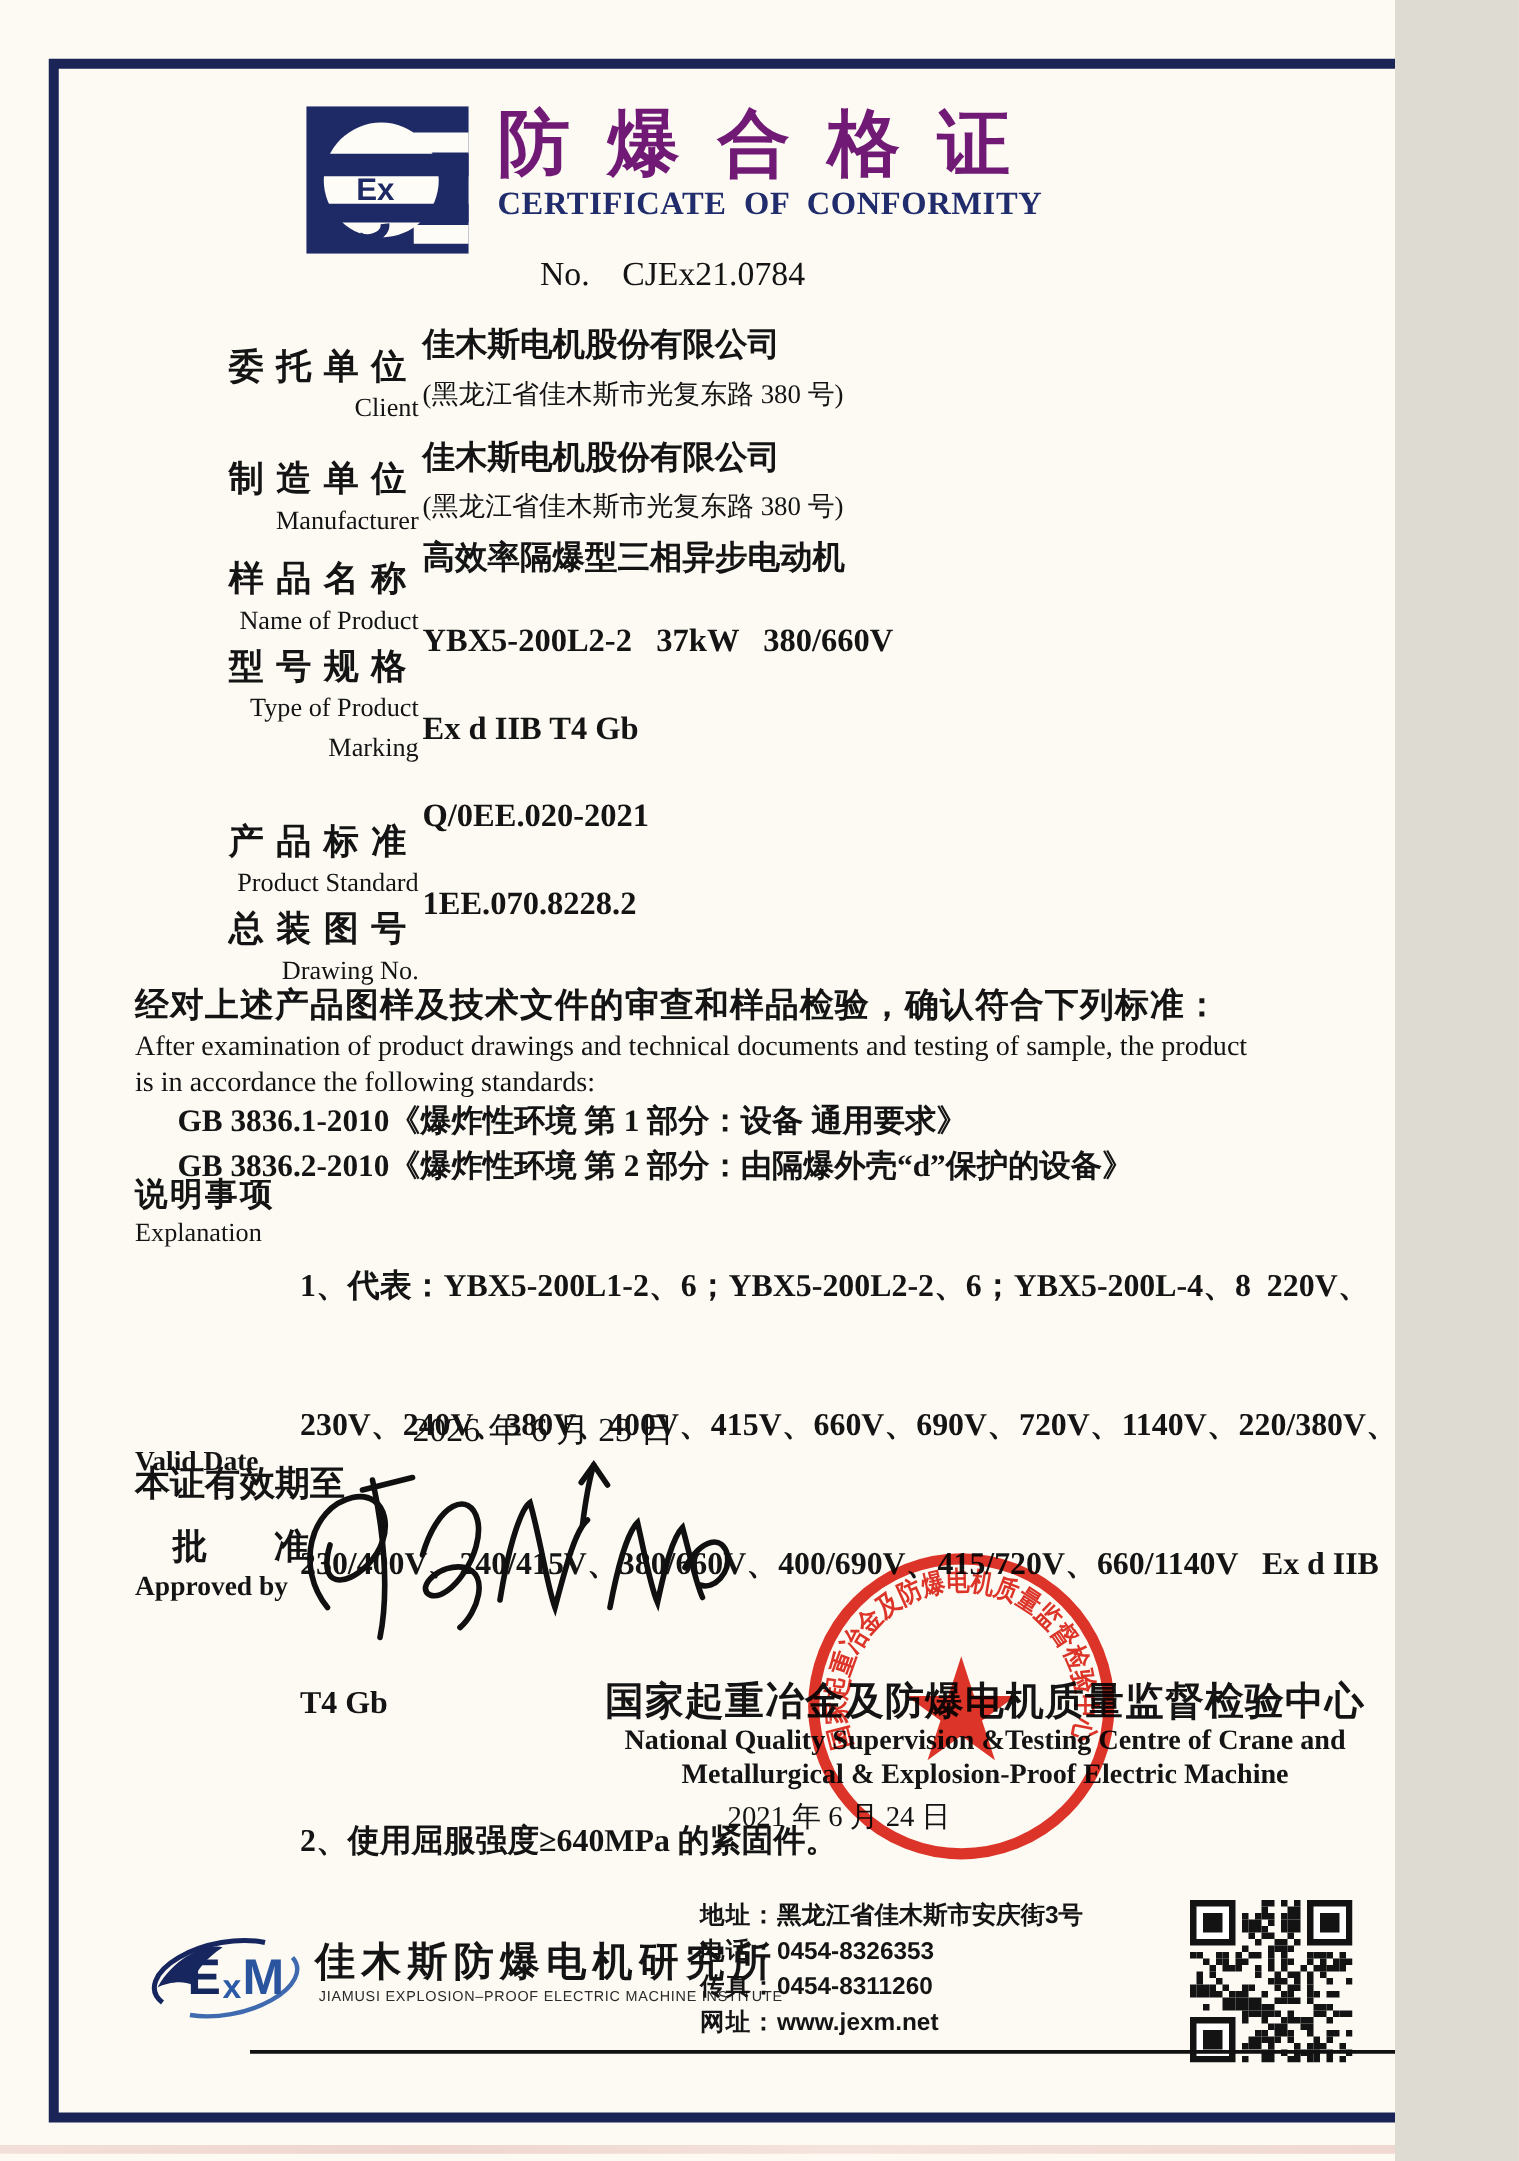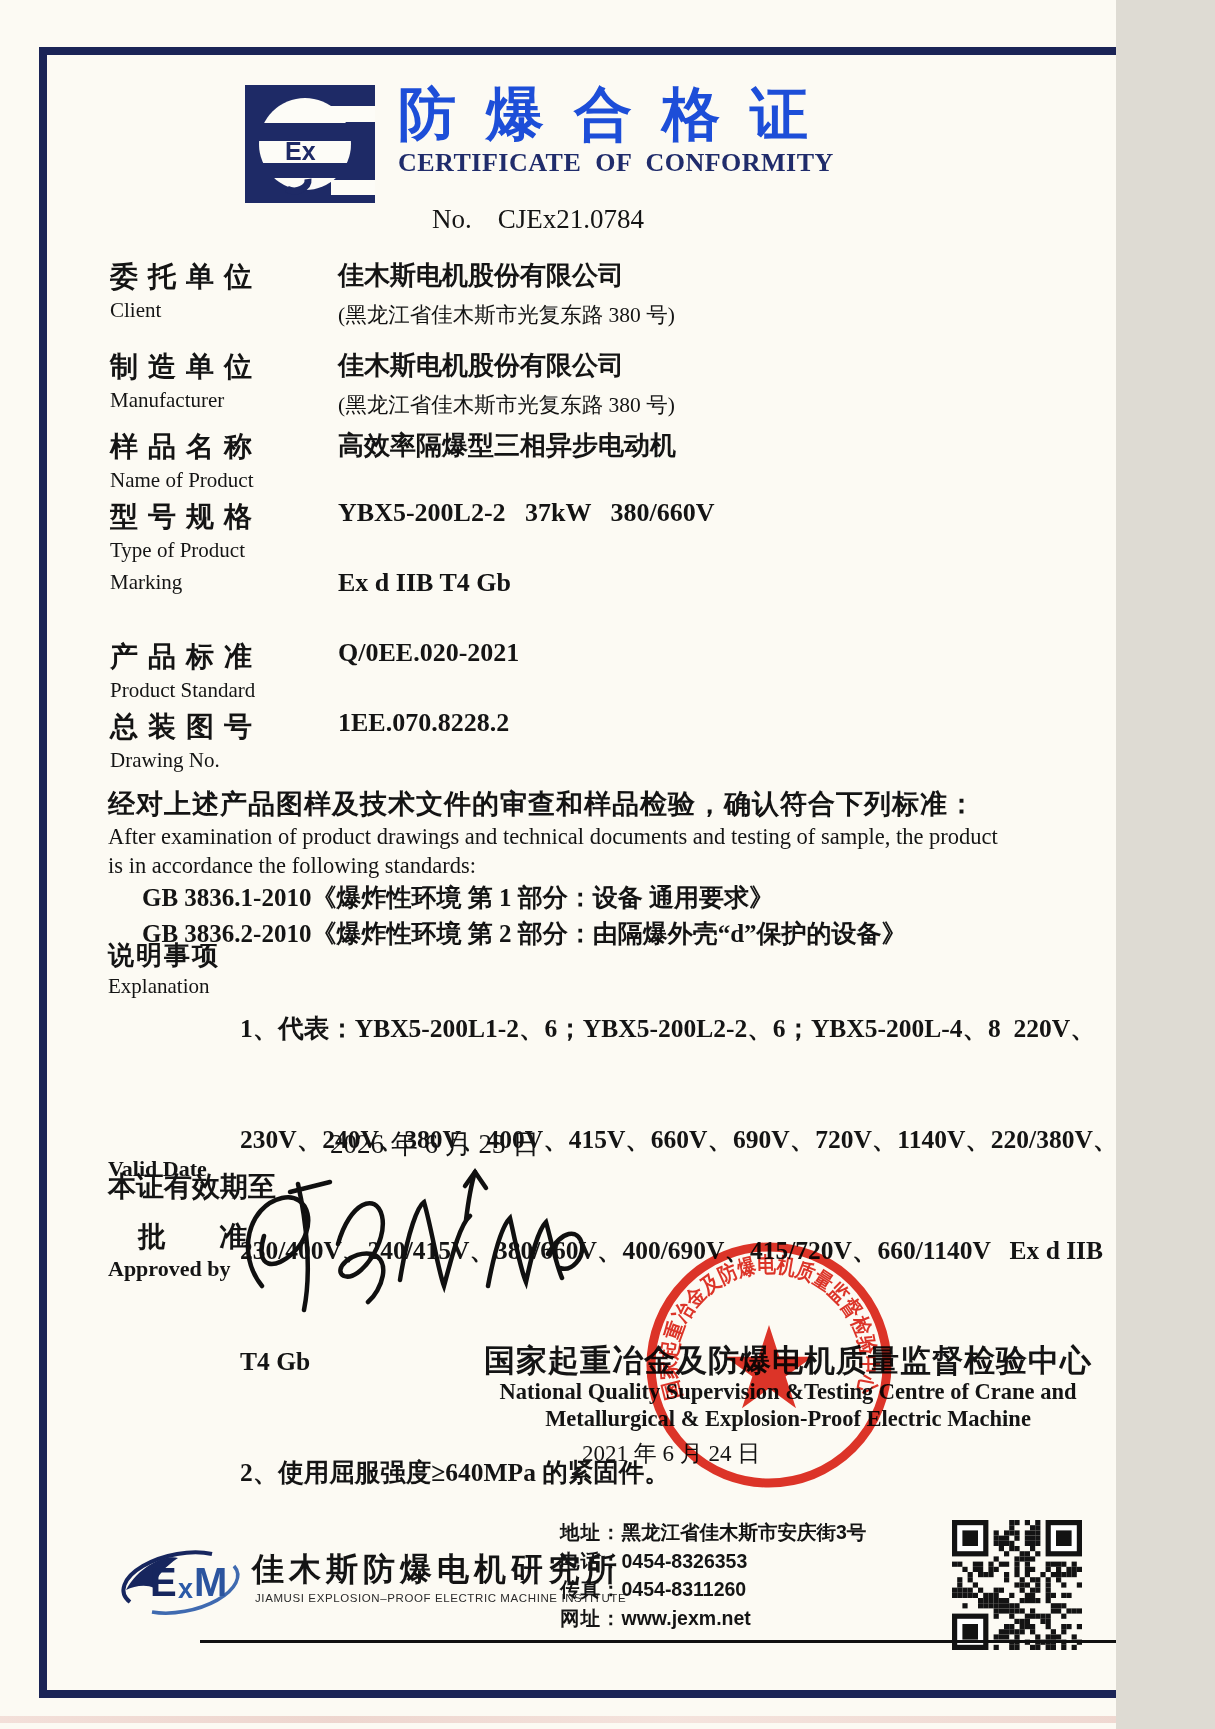--- a/index.html
+++ b/index.html
@@ -6,30 +6,30 @@
   .page{position:relative;width:1116px;height:1729px;background:#fcfaf3;
         font-family:"Liberation Serif",serif;color:#141414;overflow:hidden;}
   .abs{position:absolute;}
   .frame{position:absolute;left:39px;top:47px;width:1120px;height:1635px;
          border:8px solid #1b2456;}
   .scan-edge{position:absolute;left:0;top:1716px;width:100%;height:7px;
              background:linear-gradient(90deg,#f0d6d0,#e9c9c2 30%,#f2dbd5 60%,#ebcdc6);opacity:.75;}
 
   
   .exlogo{left:245px;top:85px;width:130px;height:118px;}
-  .title-cn{left:398px;top:76px;font-size:58px;font-weight:bold;color:#1d4ed8;
+  .title-cn{left:398px;top:76px;font-size:58px;font-weight:bold;color:#701a75;
             letter-spacing:30px;white-space:nowrap;font-family:"Liberation Serif",serif;}
   .title-en{left:398px;top:148px;font-size:26px;font-weight:bold;color:#202c6b;
             letter-spacing:.5px;word-spacing:7px;white-space:nowrap;}
   .doc-no{left:432px;top:204px;font-size:27px;white-space:nowrap;}
   .doc-no .num{margin-left:26px;}
 
   
   .field-row{position:absolute;left:0;top:0;width:1000px;}
-  .f-label{position:absolute;left:110px;top:0;width:225px;}
+  .f-label{position:absolute;left:110px;top:16px;width:225px;text-align:right;}
   .f-cn{font-family:"Liberation Sans",sans-serif;font-weight:700;font-size:28px;
         letter-spacing:10px;white-space:nowrap;}
   .f-en{font-size:21px;margin-top:2px;}
   .f-value{position:absolute;left:338px;top:0;width:660px;}
   .f-main{font-size:26px;font-weight:bold;white-space:pre;}
   .f-sub{font-size:21.5px;margin-top:7px;}
 
   
   .stmt-cn{left:108px;top:786px;font-family:"Liberation Sans",sans-serif;font-weight:700;
            font-size:27px;letter-spacing:1px;white-space:nowrap;}

